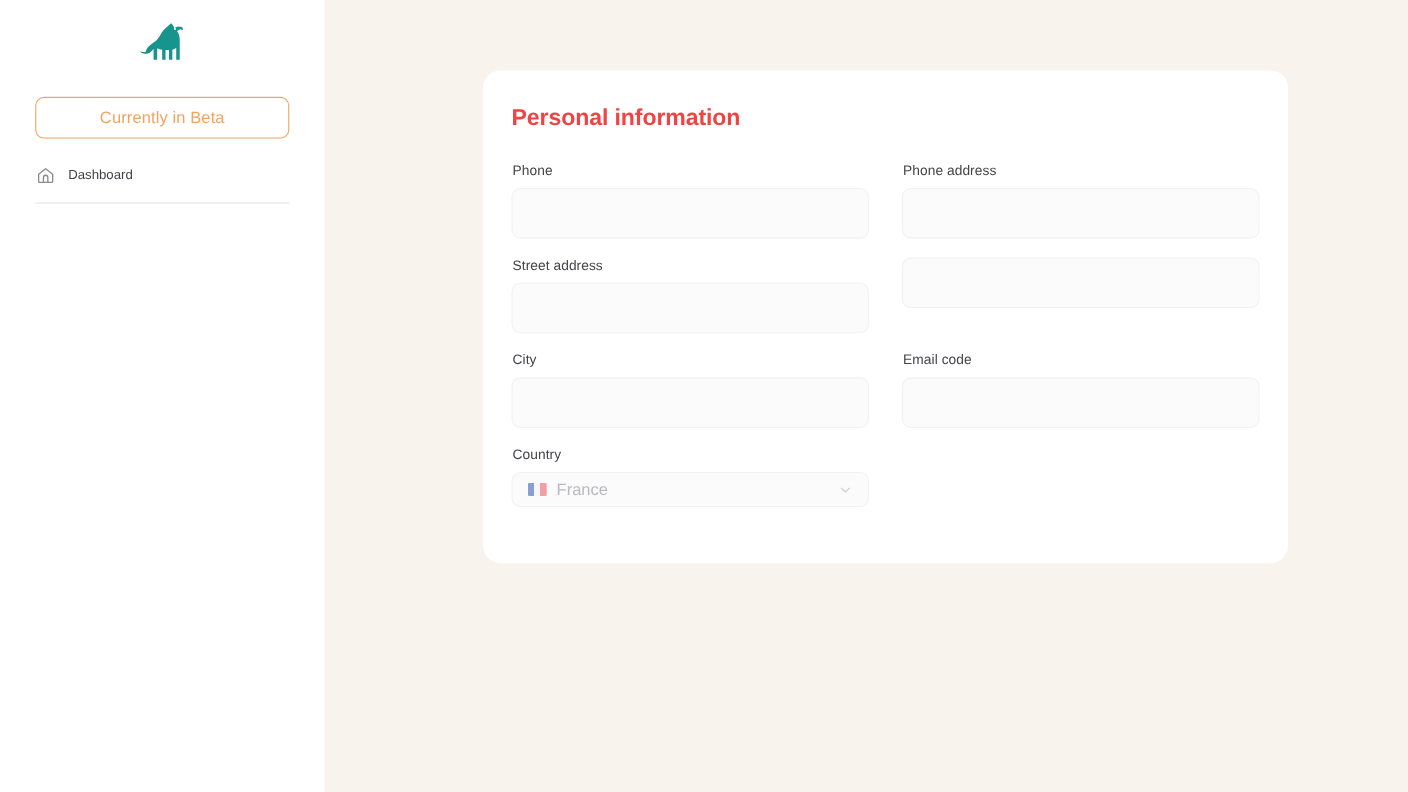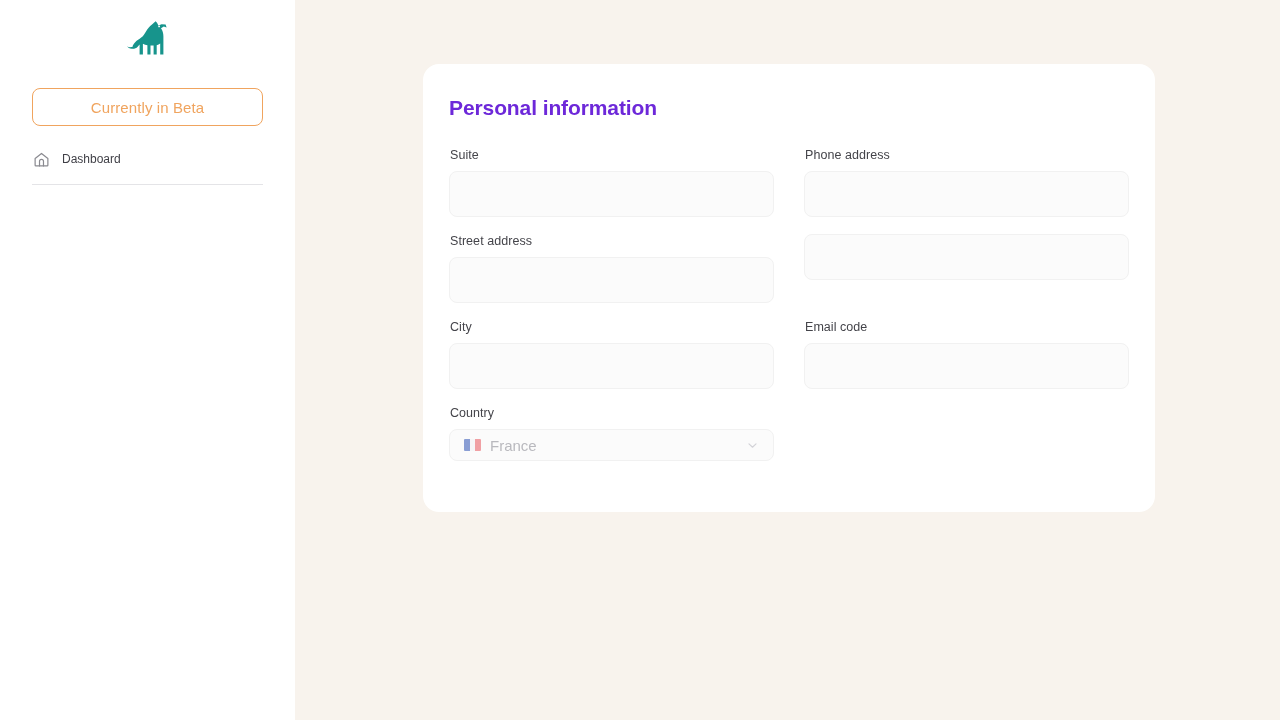--- a/index.html
+++ b/index.html
@@ -15,20 +15,21 @@
     font-family: "Liberation Sans", sans-serif;
     background: #f8f3ed;
     color: #3f3f46;
     -webkit-font-smoothing: antialiased;
   }
 
   .app {
     display: flex;
     width: 1280px;
     height: 720px;
+    gap: 16px;
   }
 
   
   .sidebar {
     width: 295px;
     min-width: 295px;
     height: 720px;
     background: #ffffff;
     display: flex;
     flex-direction: column;
@@ -118,21 +119,21 @@
     top: 64px;
     width: 732px;
     background: #ffffff;
     border-radius: 16px;
     padding: 30px 28px 34px 26px;
   }
 
   .card-title {
     font-size: 21px;
     font-weight: bold;
-    color: #6d28d9;
+    color: #ef4444;
     letter-spacing: -0.1px;
     margin: 2px 0 0 0;
   }
 
   .form-grid {
     margin-top: 28px;
     display: grid;
     grid-template-columns: 325px 325px;
     column-gap: 30px;
     row-gap: 0;
@@ -278,21 +279,21 @@
 
   <main class="main">
 
     <section class="card">
 
       <h1 class="card-title">Personal information</h1>
 
       <div class="form-grid">
 
         <label class="field">
-          <span class="field-label">Suite</span>
+          <span class="field-label">Phone</span>
           <input class="field-input" type="text" value="" style="">
         </label>
 
         <label class="field">
           <span class="field-label">Phone address</span>
           <input class="field-input" type="text" value="" style="">
         </label>
 
         <label class="field">
           <span class="field-label">Street address</span>

